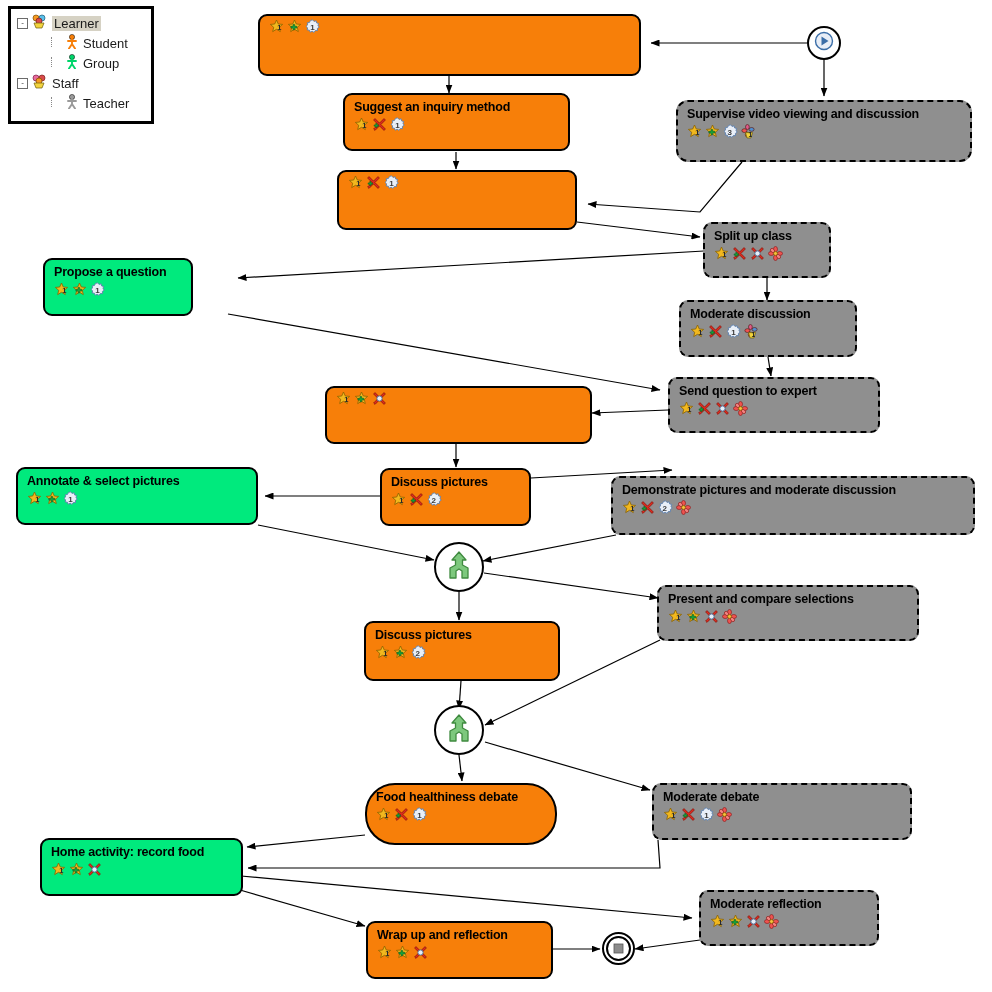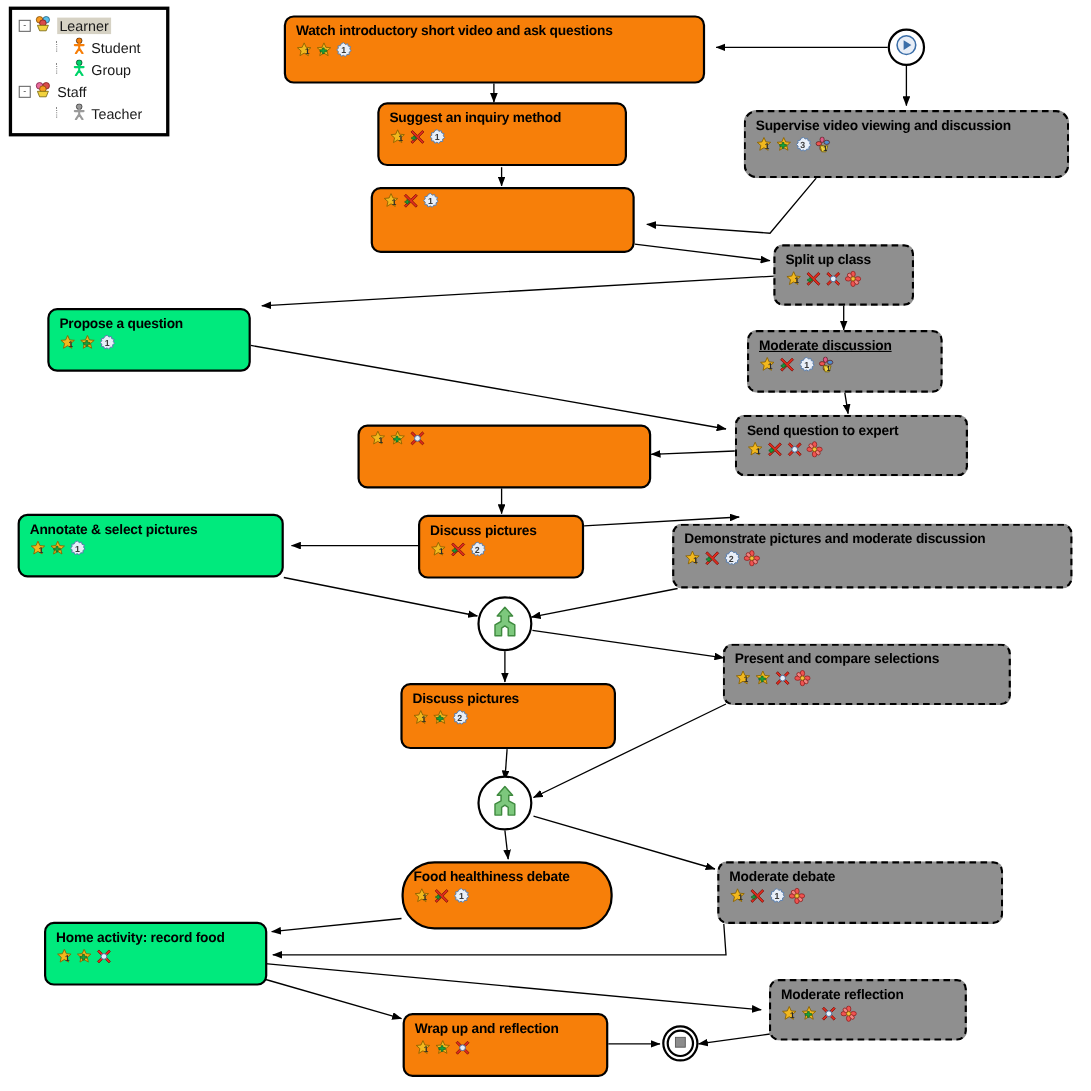--- a/index.html
+++ b/index.html
@@ -195,21 +195,20 @@
     <div class="inner-ring">
       <span>
         <svg width="11" height="11" viewBox="0 0 11 11">
             <rect x="1" y="1" width="9" height="9" fill="#8c8c8c" stroke="#555" stroke-width="0.8"></rect>
           </svg>
       </span>
     </div>
   </div>
 
   <div class="node orange" id="n1" style="left:258px;top:14px;width:383px;height:62px;">
-    <div class="title">Watch introductory short video and ask questions</div>
     <div class="icons">
         <span class="ic">
           <svg width="15" height="15" viewBox="0 0 15 15">
       <path d="M7.5 1 L9.3 5 L13.6 5.4 L10.3 8.3 L11.3 12.6 L7.5 10.3 L3.7 12.6 L4.7 8.3 L1.4 5.4 L5.7 5 z" fill="#f2b81e" stroke="#8a6200" stroke-width="0.8" stroke-linejoin="round"></path>
       <text x="8.2" y="11.4" font-family="'Liberation Sans',sans-serif" font-size="7.5" font-weight="bold" fill="#2a2a2a">1</text>
           </svg>
         </span>
         <span class="ic">
           <svg width="15" height="15" viewBox="0 0 15 15">
       <path d="M7.5 1 L9.3 5 L13.6 5.4 L10.3 8.3 L11.3 12.6 L7.5 10.3 L3.7 12.6 L4.7 8.3 L1.4 5.4 L5.7 5 z" fill="#f2b81e" stroke="#8a6200" stroke-width="0.8" stroke-linejoin="round"></path>
@@ -338,21 +337,21 @@
         <ellipse cx="11.8" cy="7.5" rx="2.7" ry="2" fill="#ef5350"></ellipse>
         <ellipse cx="4.5" cy="4.5" rx="2.4" ry="1.7" transform="rotate(45 4.5 4.5)" fill="#f3837f"></ellipse>
         <ellipse cx="10.5" cy="10.5" rx="2.4" ry="1.7" transform="rotate(45 10.5 10.5)" fill="#f3837f"></ellipse>
       </g>
       <circle cx="7.5" cy="7.5" r="1.9" fill="#f6c23e" stroke="#8a6200" stroke-width="0.7"></circle>
           </svg>
         </span>
       </div>
   </div>
 
-  <div class="node gray" id="n6" style="left:679px;top:300px;width:178px;height:57px;text-decoration:underline;">
+  <div class="node gray" id="n6" style="left:679px;top:300px;width:178px;height:57px;">
     <div class="title">Moderate discussion</div>
     <div class="icons">
         <span class="ic">
           <svg width="15" height="15" viewBox="0 0 15 15">
       <path d="M7.5 1 L9.3 5 L13.6 5.4 L10.3 8.3 L11.3 12.6 L7.5 10.3 L3.7 12.6 L4.7 8.3 L1.4 5.4 L5.7 5 z" fill="#f2b81e" stroke="#8a6200" stroke-width="0.8" stroke-linejoin="round"></path>
       <text x="8.2" y="11.4" font-family="'Liberation Sans',sans-serif" font-size="7.5" font-weight="bold" fill="#2a2a2a">1</text>
           </svg>
         </span>
         <span class="ic">
           <svg width="15" height="15" viewBox="0 0 15 15">
@@ -374,21 +373,21 @@
         <ellipse cx="3.4" cy="6.6" rx="2.5" ry="1.9" fill="#ef5350"></ellipse>
         <ellipse cx="6.2" cy="10.6" rx="1.9" ry="2.5" fill="#f2b81e"></ellipse>
       </g>
       <path d="M4.5 8.6 h7 l-1.6 5.4 h-3.8 z" fill="#f2d33e" stroke="#6d5c08" stroke-width="0.7"></path>
       <text x="7.4" y="13.4" font-family="'Liberation Sans',sans-serif" font-size="6.5" font-weight="bold" fill="#222">1</text>
           </svg>
         </span>
       </div>
   </div>
 
-  <div class="node green" id="n7" style="left:43px;top:280px;width:185px;height:58px;">
+  <div class="node green" id="n7" style="left:43px;top:258px;width:150px;height:58px;">
     <div class="title">Propose a question</div>
     <div class="icons">
         <span class="ic">
           <svg width="15" height="15" viewBox="0 0 15 15">
       <path d="M7.5 1 L9.3 5 L13.6 5.4 L10.3 8.3 L11.3 12.6 L7.5 10.3 L3.7 12.6 L4.7 8.3 L1.4 5.4 L5.7 5 z" fill="#f2b81e" stroke="#8a6200" stroke-width="0.8" stroke-linejoin="round"></path>
       <text x="8.2" y="11.4" font-family="'Liberation Sans',sans-serif" font-size="7.5" font-weight="bold" fill="#2a2a2a">1</text>
           </svg>
         </span>
         <span class="ic">
           <svg width="15" height="15" viewBox="0 0 15 15">

